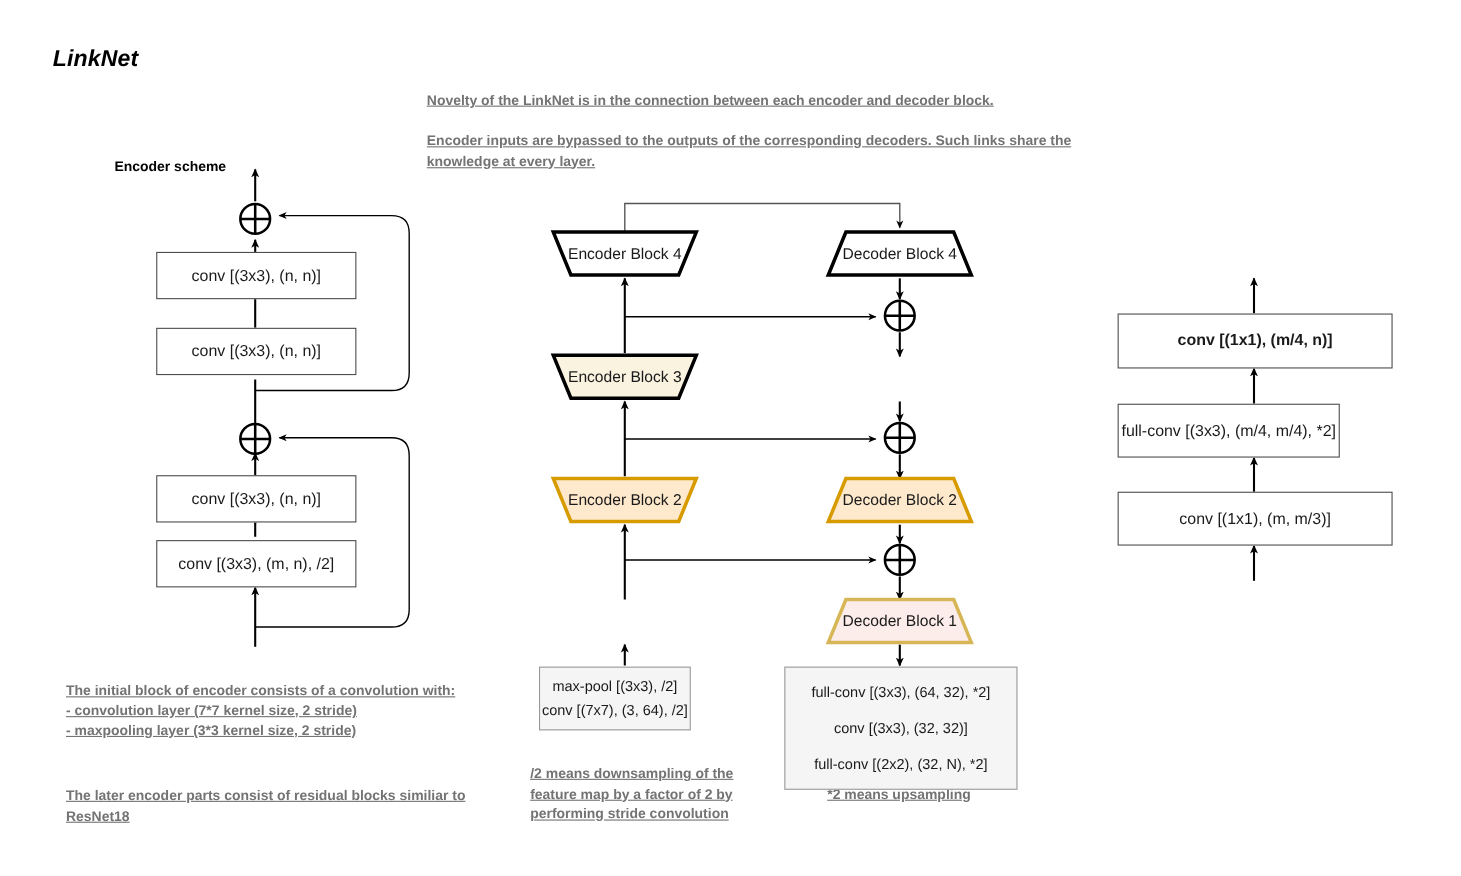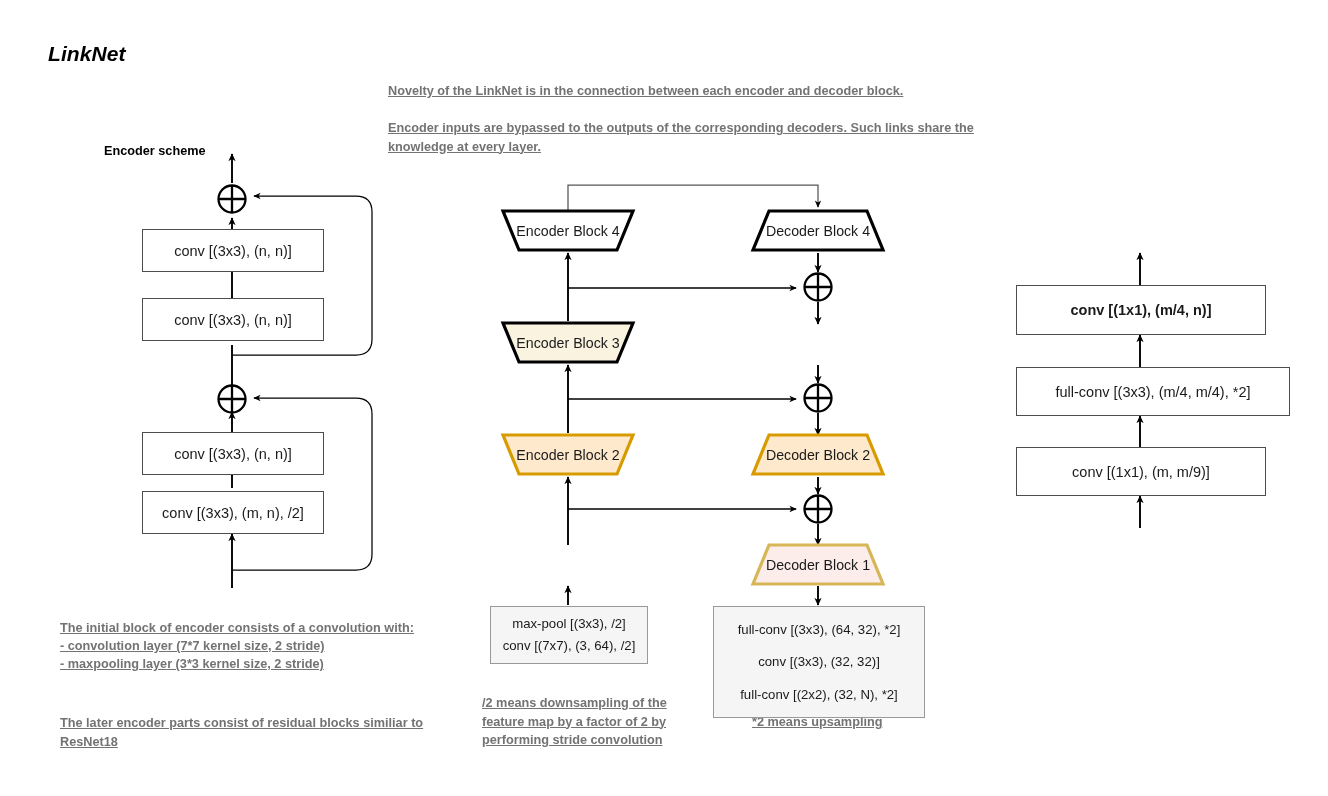--- a/index.html
+++ b/index.html
@@ -259,28 +259,28 @@
     <span class="trap-label">Decoder Block 2</span>
   </div>
 
   <div class="trap" style="left:750px; top:542px; width:136px; height:45px;">
     <svg viewBox="0 0 136 45" preserveAspectRatio="none">
       <polygon points="19,3 117,3 133,42 3,42" fill="#fcedea" stroke="#d6b656" stroke-width="3.2" stroke-linejoin="miter"></polygon>
     </svg>
     <span class="trap-label">Decoder Block 1</span>
   </div>
 
-  <div class="graybox" style="left:490px; top:606px; width:158px; height:58px;">
+  <div class="graybox" style="left:490px; top:606px; width:138px; height:58px;">
     <span>max-pool [(3x3), /2]</span>
     <span>conv [(7x7), (3, 64), /2]</span>
   </div>
 
   <div class="graybox" style="left:713px; top:606px; width:212px; height:112px;">
     <span>full-conv [(3x3), (64, 32), *2]</span>
     <span>conv [(3x3), (32, 32)]</span>
     <span>full-conv [(2x2), (32, N), *2]</span>
   </div>
 
   <div class="box" style="left:1016px; top:285px; width:250px; height:50px;font-weight:bold;">conv [(1x1), (m/4, n)]</div>
-  <div class="box" style="left:1016px; top:367px; width:274px; height:49px;">full-conv [(3x3), (m/4, m/4), *2]</div>
-  <div class="box" style="left:1016px; top:447px; width:250px; height:49px;">conv [(1x1), (m, m/9)]</div>
+  <div class="box" style="left:1016px; top:367px; width:202px; height:49px;">full-conv [(3x3), (m/4, m/4), *2]</div>
+  <div class="box" style="left:1016px; top:447px; width:250px; height:49px;">conv [(1x1), (m, m/3)]</div>
 
 </div>
 
 </body></html>

